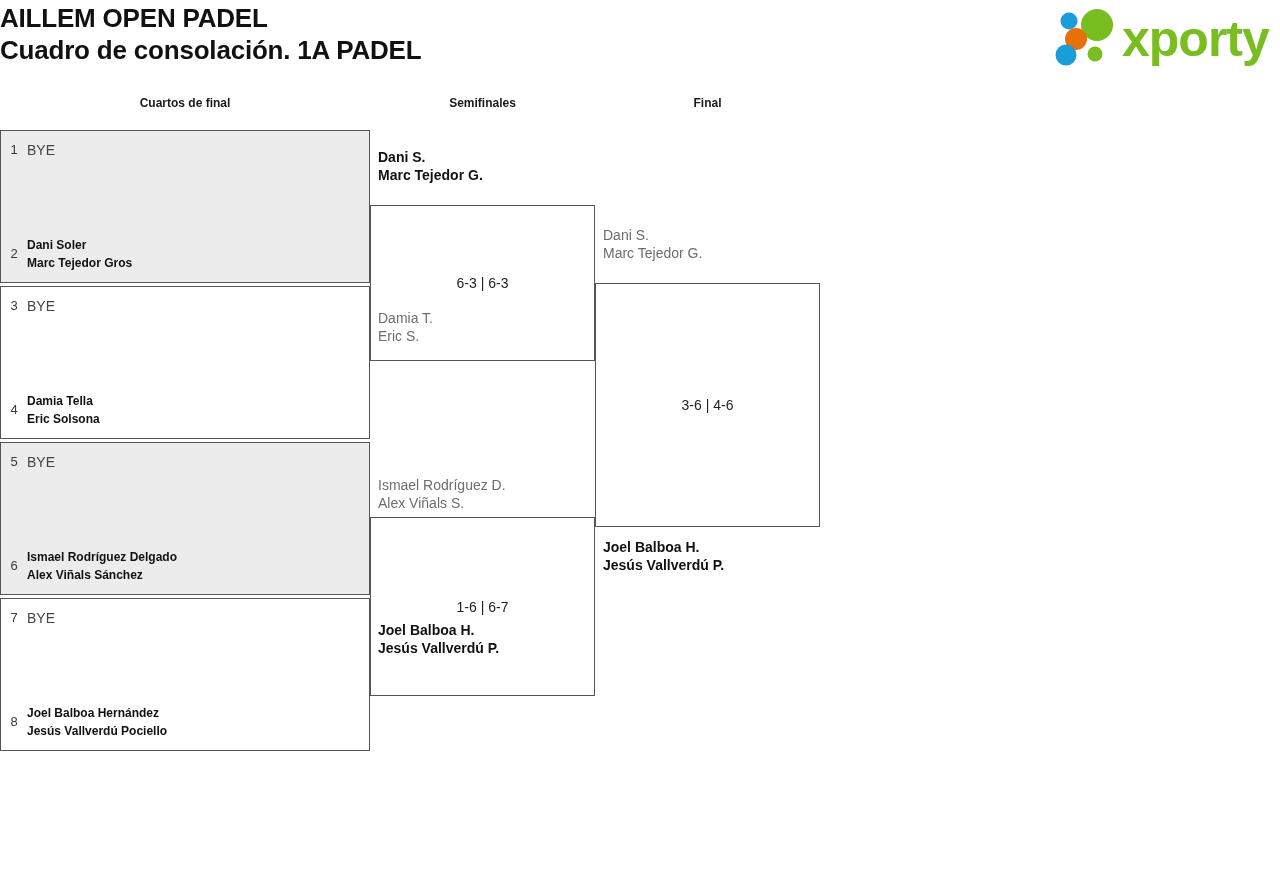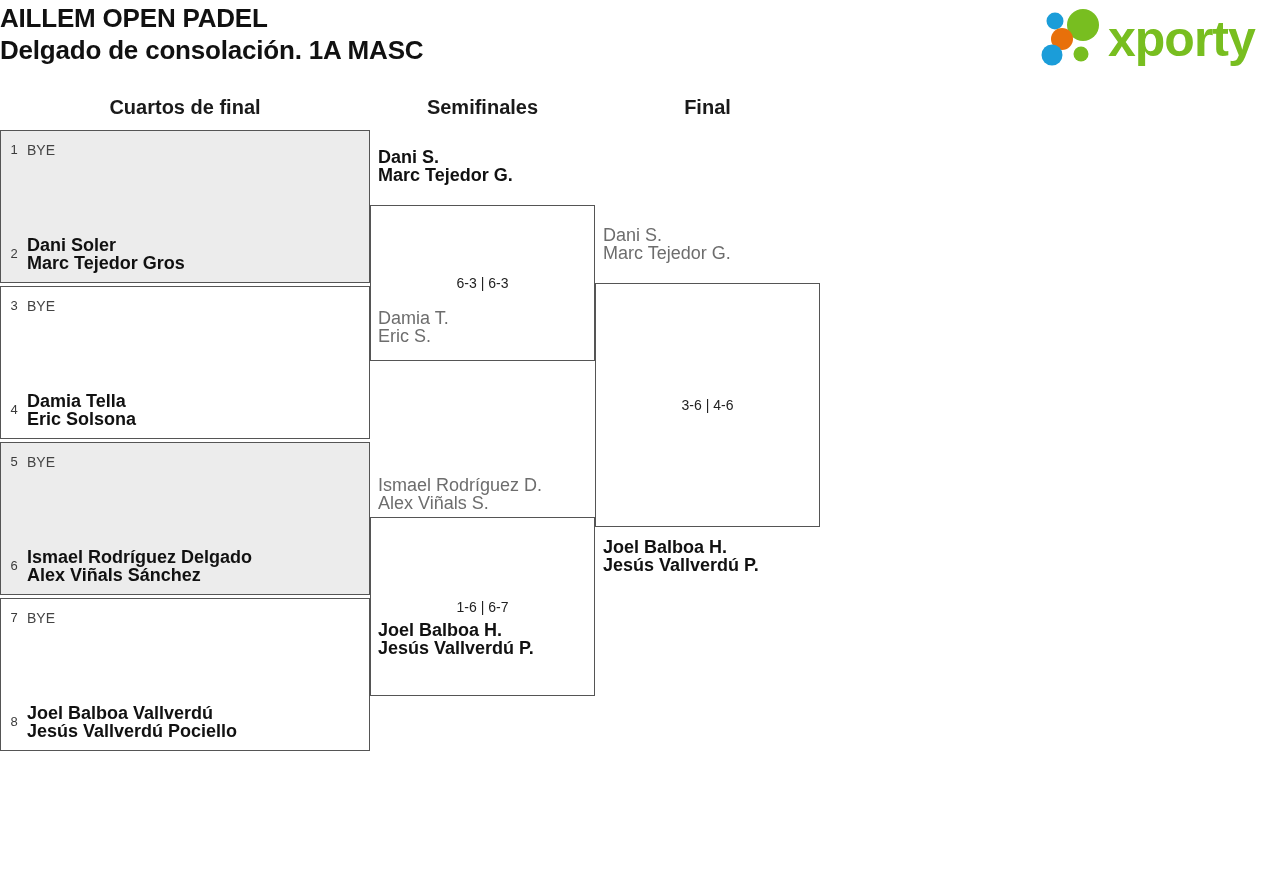--- a/index.html
+++ b/index.html
@@ -9,27 +9,27 @@
     font-family: "Liberation Sans", sans-serif;
     color: #1a1a1a;
     overflow: hidden;
   }
   #root { position: relative; width: 1280px; height: 883px; }
 
   
   .title-block { position: absolute; left: 0; top: 2px; }
   .title-line { font-size: 26px; font-weight: 700; letter-spacing: -0.2px; line-height: 32px; color: #111; white-space: nowrap; }
 
-  .logo { position: absolute; right: 18px; top: 6px; width: 226px; height: 62px; text-decoration: underline; }
+  .logo { position: absolute; right: 4px; top: 6px; width: 226px; height: 62px; text-decoration: underline; }
   .logo svg { display: block; }
 
   
   .col-head {
     position: absolute; top: 96px;
-    font-size: 20px; font-weight: 600; color: #1a1a1a;
+    font-size: 12px; font-weight: 600; color: #1a1a1a;
     text-align: center; white-space: nowrap;
   }
   .col-head.c0 { left: 0;   width: 370px; }
   .col-head.c1 { left: 370px; width: 225px; }
   .col-head.c2 { left: 595px; width: 225px; }
 
   
   .r1-box {
     position: absolute; left: 0; width: 370px;
     border: 1px solid #555;
@@ -38,53 +38,53 @@
   .r1-box.shaded { background: #ececec; }
 
   .slot { position: absolute; left: 0; width: 100%; display: flex; align-items: center; }
   .slot.top { top: 10px; }
   .slot.bottom { bottom: 10px; }
 
   .seed {
     width: 26px; flex: 0 0 26px; text-align: center;
     font-size: 13px; color: #3b3b3b; line-height: 1.1;
   }
-  .names { font-size: 18px; line-height: 18px; color: #111; white-space: nowrap; }
+  .names { font-size: 12px; line-height: 18px; color: #111; white-space: nowrap; }
   .names .n { display: block; }
   .names.bold { font-weight: 700; }
   .names.bye { font-size: 14px; color: #444; font-weight: 400; }
 
   
   .mbox {
     position: absolute;
     border: 1px solid #555;
     background: transparent;
   }
   .score {
     position: absolute; left: 0; width: 100%;
     top: 50%; transform: translateY(-50%);
     text-align: center; font-size: 14px; color: #222; white-space: nowrap;
   }
 
   .adv {
     position: absolute;
-    font-size: 18px; line-height: 18px; white-space: nowrap;
+    font-size: 14px; line-height: 18px; white-space: nowrap;
   }
   .adv .n { display: block; }
   .adv.win { color: #111; font-weight: 700; }
   .adv.lose { color: #6d6d6d; font-weight: 400; }
 </style>
 </head>
 <body>
 
 <div id="root">
 
   <div class="title-block">
     <div class="title-line">AILLEM OPEN PADEL</div>
-    <div class="title-line">Delgado de consolación. 1A MASC</div>
+    <div class="title-line">Cuadro de consolación. 1A PADEL</div>
   </div>
 
   <div class="logo">
     <svg width="226" height="62" viewBox="0 0 226 62" xmlns="http://www.w3.org/2000/svg" aria-hidden="true">
       <circle cx="19" cy="15" r="8.5" fill="#1b9dd9"></circle>
       <circle cx="47" cy="19" r="16" fill="#78be20"></circle>
       <circle cx="26" cy="33" r="11" fill="#e8700a"></circle>
       <circle cx="16" cy="49" r="10.5" fill="#1b9dd9"></circle>
       <circle cx="45" cy="48" r="7.5" fill="#78be20"></circle>
       <text x="72" y="50" font-family="Liberation Sans, sans-serif" font-size="50" font-weight="700" fill="#78be20" letter-spacing="-1">xporty</text>
@@ -144,21 +144,21 @@
       <div class="r1-box" style="top: 598px; height: 153px;">
         <div class="slot top">
           <div class="seed">7</div>
           <div class="names bye">
             <span class="n">BYE</span>
           </div>
         </div>
         <div class="slot bottom">
           <div class="seed">8</div>
           <div class="names bold">
-            <span class="n">Joel Balboa Vallverdú</span>
+            <span class="n">Joel Balboa Hernández</span>
             <span class="n">Jesús Vallverdú Pociello</span>
           </div>
         </div>
       </div>
       <div class="mbox" style="left: 370px; width: 225px; top: 205px; height: 156px;">
         <div class="score">6-3 | 6-3</div>
       </div>
       <div class="adv win" style="left: 378px; top: 148px;">
         <span class="n">Dani S.</span>
         <span class="n">Marc Tejedor G.</span>

